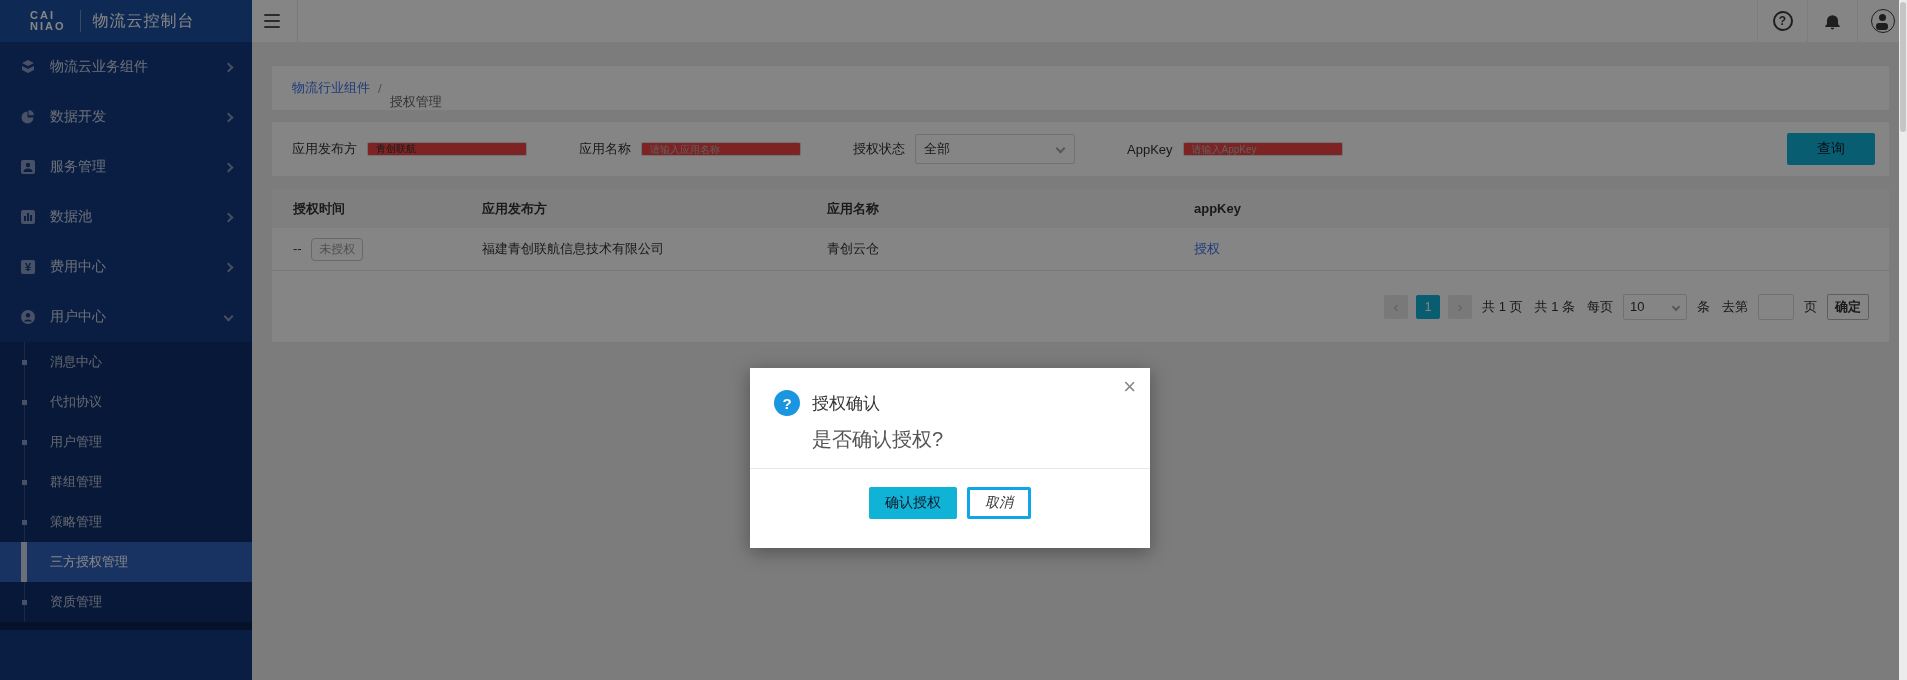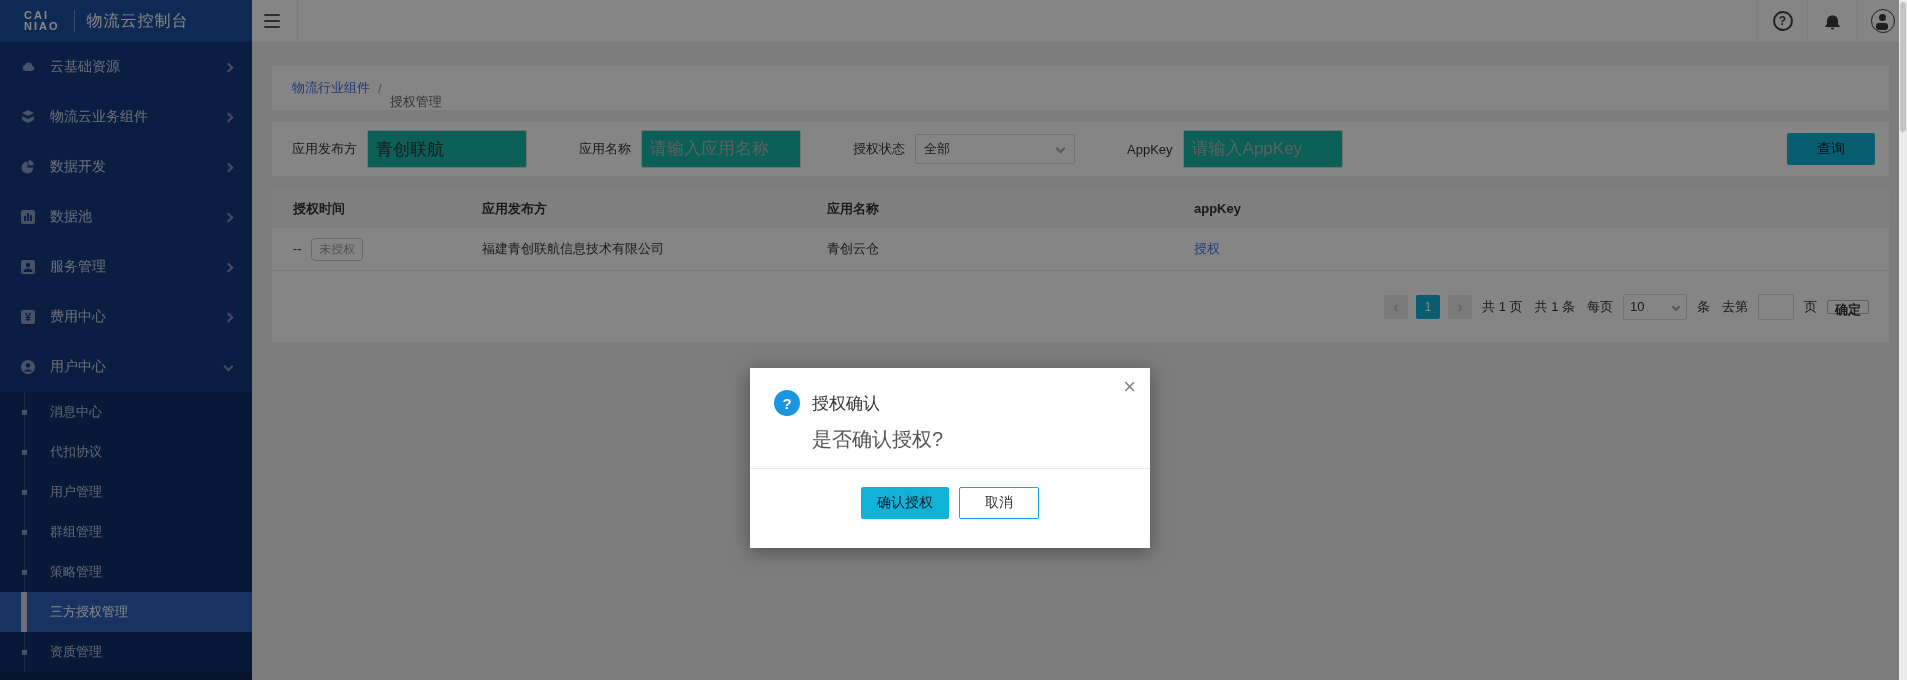--- a/index.html
+++ b/index.html
@@ -2,21 +2,21 @@
 <html><head>
 <meta charset="utf-8">
 <style>
   * { margin:0; padding:0; box-sizing:border-box; }
   html,body { width:1907px; height:680px; overflow:hidden; }
   body { font-family:"Liberation Sans","DejaVu Sans",sans-serif; font-size:13px; color:#333;
          background:#ededed; position:relative; }
 
   
   .topbar { position:absolute; top:0; left:0; width:1907px; height:42px; background:#fff; z-index:5; display:flex; }
-  .brand { width:252px; height:42px; background:#1c4fa0; display:flex; align-items:center; padding-left:24px; flex:0 0 auto; }
+  .brand { width:252px; height:42px; background:#1c4fa0; display:flex; align-items:center; padding-left:30px; flex:0 0 auto; }
   .logo { color:#fff; font-weight:bold; font-size:11px; line-height:11px; letter-spacing:2px; }
   .brand-divider { width:1px; height:22px; background:rgba(255,255,255,.35); margin:0 12px 0 14px; }
   .brand-title { color:#fff; font-size:16px; letter-spacing:1px; }
   .hamburger { width:46px; height:42px; display:flex; flex-direction:column; justify-content:center; gap:4px;
                padding-left:12px; border-right:1px solid #e8e8e8; cursor:pointer; }
   .hamburger i { display:block; width:16px; height:2px; background:#555; border-radius:1px; }
   .topbar-spacer { flex:1; }
   .top-icon-cell { width:50px; height:42px; display:flex; align-items:center; justify-content:center;
                    border-left:1px solid #f0f0f0; cursor:pointer; }
   .help-circle { width:20px; height:20px; border:2px solid #3a3a3a; border-radius:50%; color:#3a3a3a;
@@ -48,22 +48,22 @@
   .content { position:absolute; left:252px; top:42px; right:0; bottom:0; background:#ededed; }
   .panel { margin-left:20px; width:1617px; background:#fff; }
   .breadcrumb-panel { margin-top:24px; height:44px; display:flex; align-items:center; padding-left:20px; }
   .bc-link { color:#3d74e8; cursor:pointer; }
   .bc-sep { color:#999; margin:0 8px; }
   .bc-current { color:#666;margin-top:27px; }
 
   .form-panel { margin-top:12px; height:54px; display:flex; align-items:center; padding:0 14px 0 20px; }
   .fgroup { display:flex; align-items:center; margin-right:52px; }
   .fgroup label { margin-right:10px; color:#333; }
-  .finput { width:160px; height:38px; border:1px solid #d9d9d9; border-radius:2px; padding:0 8px;
-            font-size:17px; color:#333; font-family:inherit; outline:none; background:#14b8a6; }
+  .finput { width:160px; height:14px; border:1px solid #d9d9d9; border-radius:2px; padding:0 8px;
+            font-size:10px; color:#333; font-family:inherit; outline:none; background:#ef4444; }
   .finput::placeholder { color:#b8b8b8; }
   .fselect { width:160px; height:30px; border:1px solid #d9d9d9; border-radius:2px; background:#fff;
              display:flex; align-items:center; padding:0 8px; position:relative; cursor:pointer; }
   .fselect .selchev { position:absolute; right:10px; top:10px; width:7px; height:7px;
                       border:solid #a9a9a9; border-width:0 0 2px 2px; transform:rotate(-45deg); }
   .btn-teal { height:32px; background:#10b3d6; color:#0f172a; border:none; border-radius:2px;
               font-size:14px; font-family:inherit; cursor:pointer; }
   .search-btn { width:88px; margin-left:auto; }
 
   .table-panel { margin-top:13px; padding-bottom:0; }
@@ -82,38 +82,38 @@
   .pager { height:71px; display:flex; align-items:center; justify-content:flex-end; padding-right:20px; gap:8px; color:#333; }
   .pbtn { width:24px; height:24px; display:flex; align-items:center; justify-content:center; border-radius:2px;
           background:#e9e9e9; color:#b5b5b5; font-size:15px; cursor:pointer; user-select:none; }
   .pbtn.current { background:#10b3d6; color:#fff; font-size:12px; }
   .pager .ptext { margin:0 2px; }
   .pselect { width:64px; height:26px; border:1px solid #d9d9d9; border-radius:2px; background:#fff;
              display:flex; align-items:center; padding:0 6px; position:relative; cursor:pointer; }
   .pselect .selchev { position:absolute; right:7px; top:9px; width:6px; height:6px;
                       border:solid #a9a9a9; border-width:0 0 2px 2px; transform:rotate(-45deg); }
   .goto-input { width:36px; height:26px; border:1px solid #d9d9d9; border-radius:2px; outline:none; padding:0 4px; font-family:inherit; }
-  .confirm-page-btn { height:14px; padding:0 7px; background:#fff; border:1px solid #b5b5b5; border-radius:2px;
+  .confirm-page-btn { height:26px; padding:0 7px; background:#fff; border:1px solid #b5b5b5; border-radius:2px;
                       font-family:inherit; font-size:13px; font-weight:bold; color:#333; cursor:pointer; }
 
   
   .overlay { position:absolute; left:0; top:0; width:1899px; height:680px; background:rgba(0,0,0,.48); z-index:50; }
   .modal { position:absolute; left:750px; top:368px; width:400px; height:180px; background:#fff; z-index:100;
            box-shadow:0 4px 18px rgba(0,0,0,.35); }
   .modal-close { position:absolute; right:14px; top:8px; font-size:22px; color:#888; cursor:pointer; line-height:1; }
   .modal-head { position:absolute; left:24px; top:22px; display:flex; align-items:center; }
   .q-icon { width:26px; height:26px; border-radius:50%; background:#1a95e0; color:#fff; font-weight:bold;
             font-size:15px; display:flex; align-items:center; justify-content:center; margin-right:12px; }
   .modal-title { font-size:17px; color:#333; }
   .modal-msg { position:absolute; left:62px; top:58px; font-size:20px; color:#555; }
   .modal-divider { position:absolute; left:0; right:0; top:100px; height:1px; background:#e9e9e9; }
   .modal-buttons { position:absolute; left:0; right:0; top:119px; display:flex; justify-content:center; gap:10px; }
   .modal-confirm { width:88px; }
-  .modal-cancel { width:80px; height:32px; background:#fff; border:1px solid #0ea5e9; border-radius:2px;
-                  color:#333; font-size:14px; font-family:inherit; cursor:pointer; }
+  .modal-cancel { width:64px; height:32px; background:#fff; border:3px solid #0ea5e9; border-radius:2px;
+                  color:#333; font-size:14px; font-family:inherit; cursor:pointer;font-style:italic; }
 
   
   .scrollbar { position:absolute; right:0; top:0; width:8px; height:680px; background:#ececec; z-index:200; }
   .scroll-thumb { position:absolute; left:1px; top:2px; width:6px; height:130px; background:#c5c5c5; border-radius:3px; }
 </style>
 </head>
 <body>
 
 <div class="topbar">
   <div class="brand">
@@ -143,70 +143,61 @@
       <div class="head"></div>
         <div class="bodyshape"></div>
     </div>
   </div>
 </div>
 
 <div class="sidebar">
   <div class="side-item">
     <span class="sicon">
       <svg viewBox="0 0 16 16">
-          <path d="M12.5 7.1a4 4 0 0 0-7.8-.9A3 3 0 0 0 5 12h7a2.5 2.5 0 0 0 .5-4.9z"></path>
-        </svg>
-    </span>
-    <span>云基础资源</span>
-    <span class="chev right"></span>
-  </div>
-  <div class="side-item">
-    <span class="sicon">
-      <svg viewBox="0 0 16 16">
           <path d="M8 1l6 3-6 3-6-3zM2 7l6 3 6-3v4l-6 3-6-3z"></path>
         </svg>
     </span>
     <span>物流云业务组件</span>
     <span class="chev right"></span>
   </div>
   <div class="side-item">
     <span class="sicon">
       <svg viewBox="0 0 16 16">
           <path d="M7.5 2.5a6 6 0 1 0 6 6h-6z"></path>
           <path d="M9.5 1a6 6 0 0 1 6 6h-6z" transform="scale(0.9)"></path>
         </svg>
     </span>
     <span>数据开发</span>
+    <span class="chev right"></span>
+  </div>
+  <div class="side-item">
+    <span class="sicon">
+      <svg viewBox="0 0 16 16">
+          <rect x="1" y="1" width="14" height="14" rx="2"></rect>
+          <g fill="#143a80">
+            <circle cx="8" cy="6" r="2.2"></circle>
+            <path d="M3.5 13a4.5 3.5 0 0 1 9 0z"></path>
+          </g>
+        </svg>
+    </span>
+    <span>服务管理</span>
     <span class="chev right"></span>
   </div>
   <div class="side-item">
     <span class="sicon">
       <svg viewBox="0 0 16 16">
           <rect x="1" y="1" width="14" height="14" rx="2"></rect>
           <g fill="#143a80">
             <rect x="4" y="7" width="2" height="5"></rect>
             <rect x="7" y="4" width="2" height="8"></rect>
             <rect x="10" y="6" width="2" height="6"></rect>
           </g>
         </svg>
     </span>
     <span>数据池</span>
-    <span class="chev right"></span>
-  </div>
-  <div class="side-item">
-    <span class="sicon">
-      <svg viewBox="0 0 16 16">
-          <rect x="1" y="1" width="14" height="14" rx="2"></rect>
-          <g fill="#143a80">
-            <circle cx="8" cy="6" r="2.2"></circle>
-            <path d="M3.5 13a4.5 3.5 0 0 1 9 0z"></path>
-          </g>
-        </svg>
-    </span>
-    <span>服务管理</span>
     <span class="chev right"></span>
   </div>
   <div class="side-item">
     <span class="sicon">
       <svg viewBox="0 0 16 16">
           <rect x="1" y="1" width="14" height="14" rx="2"></rect>
           <text x="8" y="12" text-anchor="middle" font-size="11" font-weight="bold" fill="#143a80">¥</text>
         </svg>
     </span>
     <span>费用中心</span>

